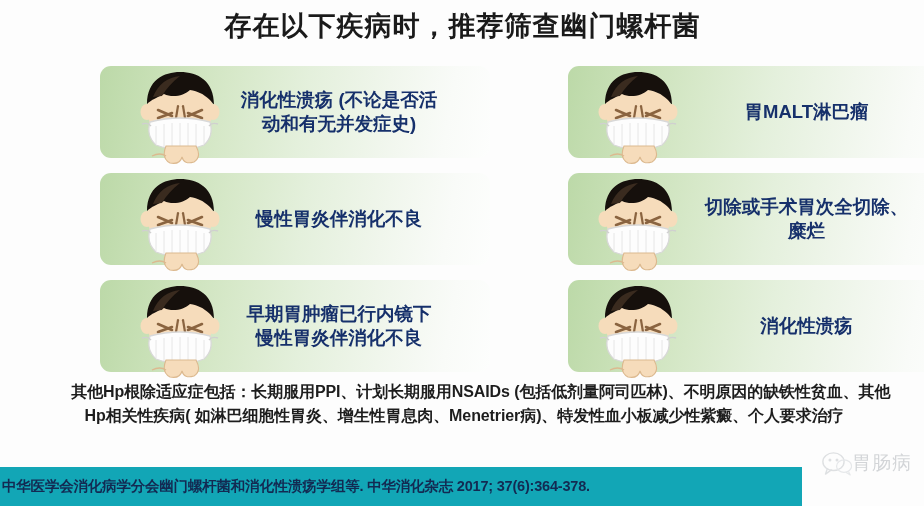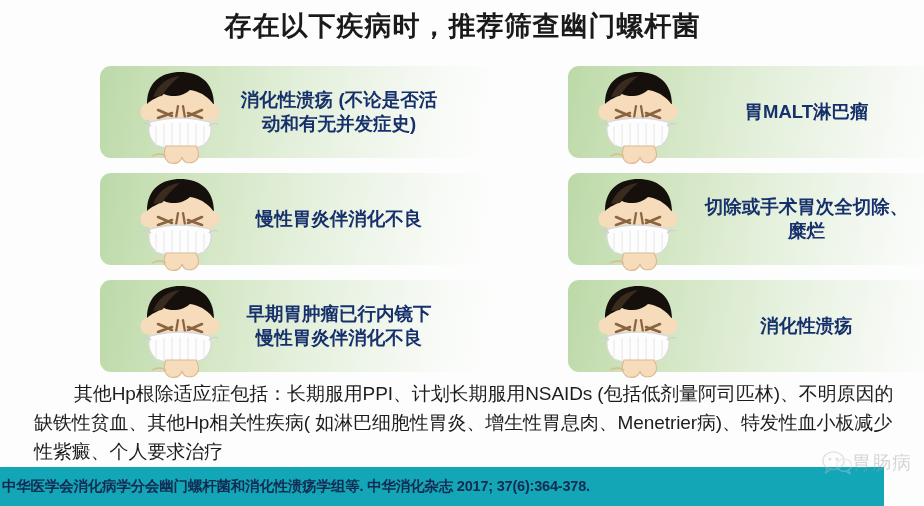--- a/index.html
+++ b/index.html
@@ -92,55 +92,56 @@
     pointer-events: none;
   }
   .card.right .avatar { left: 18px; }
 
   
   #footnote {
     position: absolute;
     left: 34px;
     top: 380px;
     width: 860px;
-    font-size: 19px;
-    font-weight: normal;
+    font-size: 16px;
+    font-weight: bold;
     color: #1d1d1d;
     line-height: 1.52;
     text-indent: 2.1em;
     letter-spacing: -0.1px;
+    text-align: center;
   }
 
   
   #citation-bar {
     position: absolute;
     left: 0;
     top: 467px;
-    width: 884px;
+    width: 802px;
     height: 39px;
     background: #12a6b6;
     display: flex;
     align-items: center;
   }
   #citation-text {
     color: #132a52;
     font-size: 14.5px;
     font-weight: bold;
     padding-left: 2px;
     white-space: nowrap;
     letter-spacing: -0.2px;
   }
 
   
   #watermark {
     position: absolute;
     right: 12px;
     top: 450px;
     display: flex;
-    align-items: flex-start;
+    align-items: center;
     opacity: 0.42;
   }
   #watermark .wm-text {
     font-size: 19px;
     color: #9aa0a6;
     font-weight: normal;
     letter-spacing: 1px;
   }
   #watermark svg { display: block; }
 </style>

